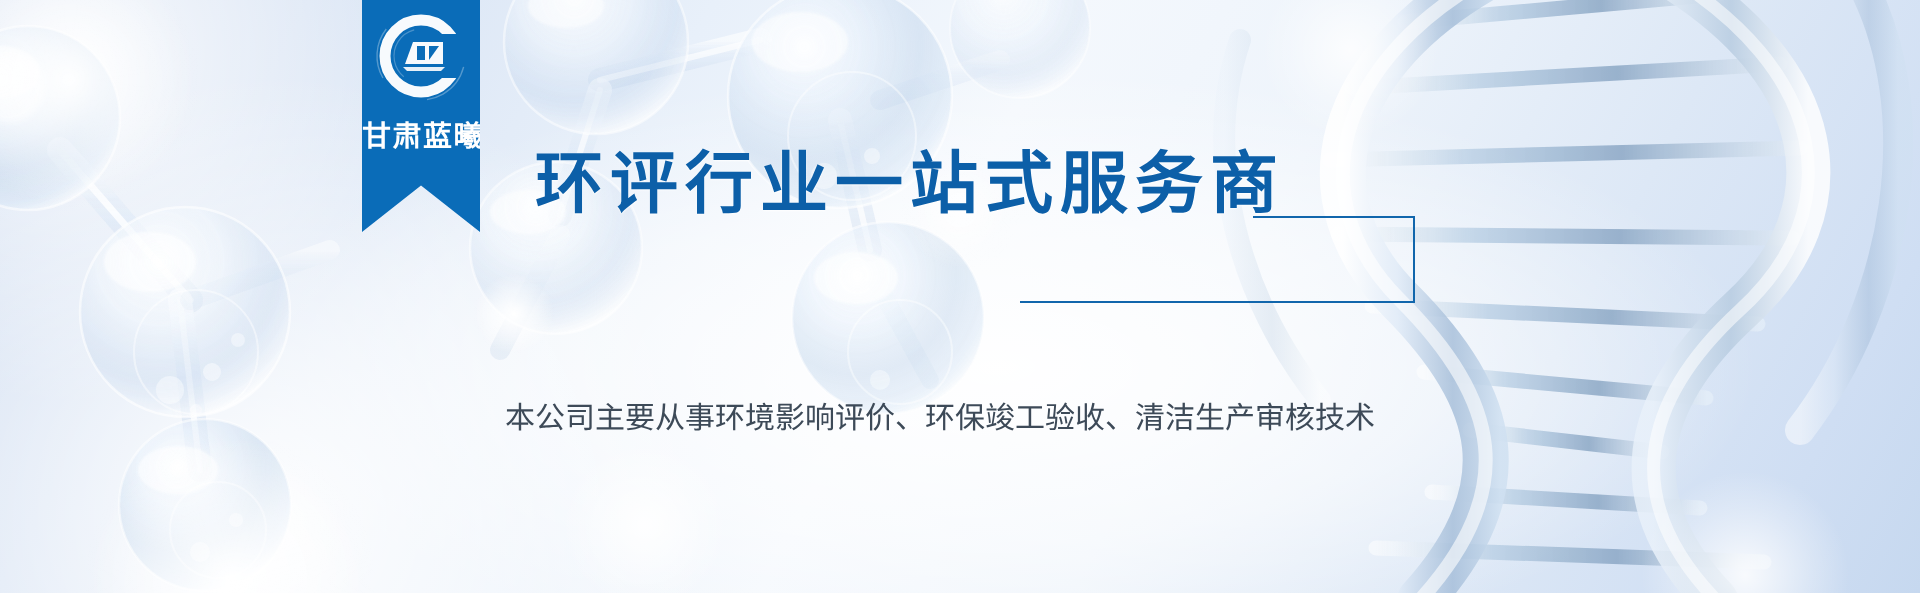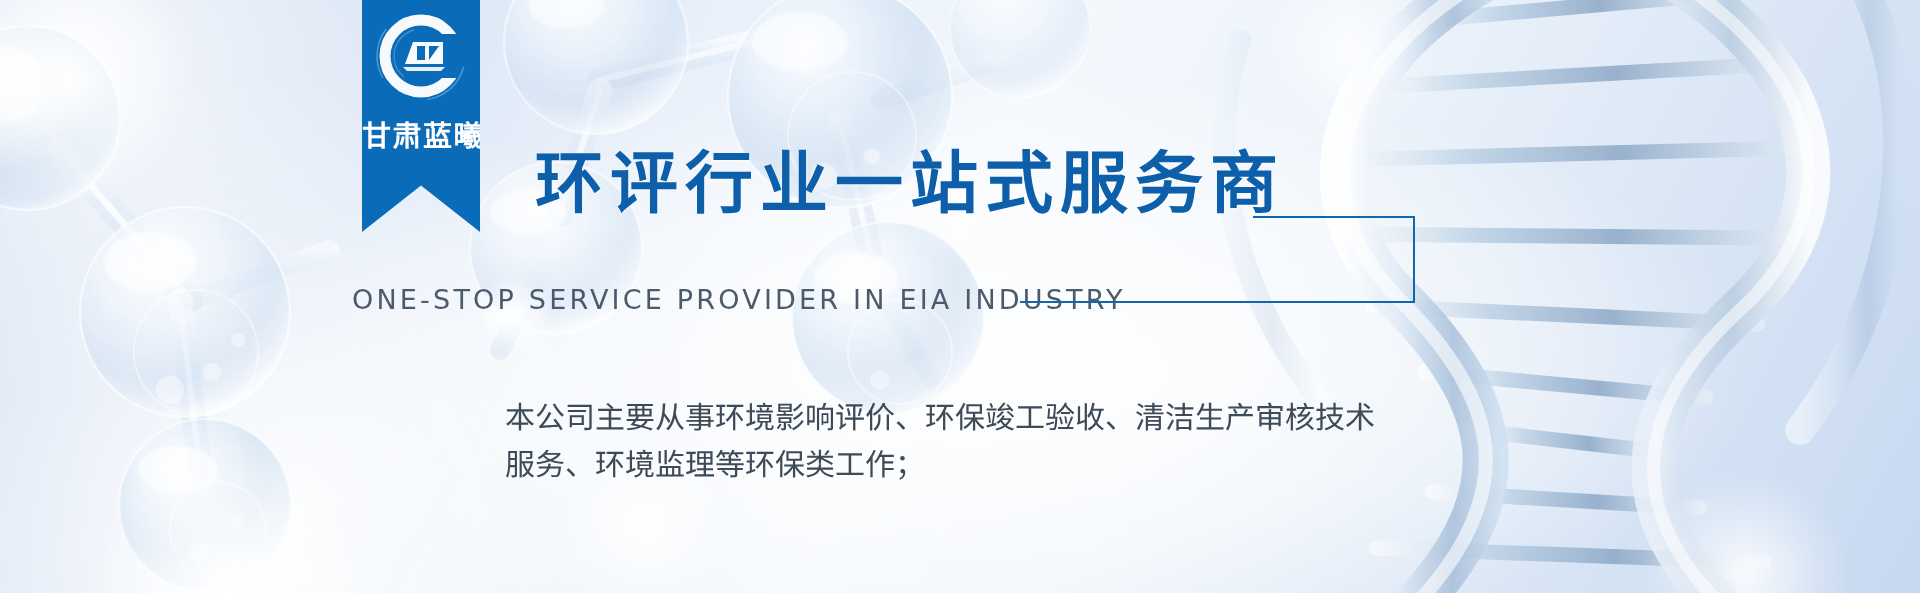--- a/index.html
+++ b/index.html
@@ -300,24 +300,22 @@
         <path d="M 44 38 L 52 38 L 52 52 L 44 52 Z" fill="#0a6cb8"></path>
         <path d="M 56 38 L 66 38 L 56 52 Z" fill="#0a6cb8"></path>
         <path d="M 30 59 L 72 59 L 68 63 L 34 63 Z" fill="#ffffff" opacity="0.9"></path>
       </svg>
     </div>
     <div class="ribbon-name">甘肃蓝曦</div>
   </div>
 
   <div class="headline">环评行业一站式服务商</div>
 
-  <div class="subhead">ONE-STOP SERVICE PROVIDER IN EIA INDUSTRY</div>
 
   <div class="rule-h"></div>
   <div class="bracket-top"></div>
   <div class="bracket-v"></div>
 
   <div class="body-copy">
     <div>本公司主要从事环境影响评价、环保竣工验收、清洁生产审核技术</div>
-    <div>服务、环境监理等环保类工作；</div>
   </div>
 
 </div>
 
 </body></html>

